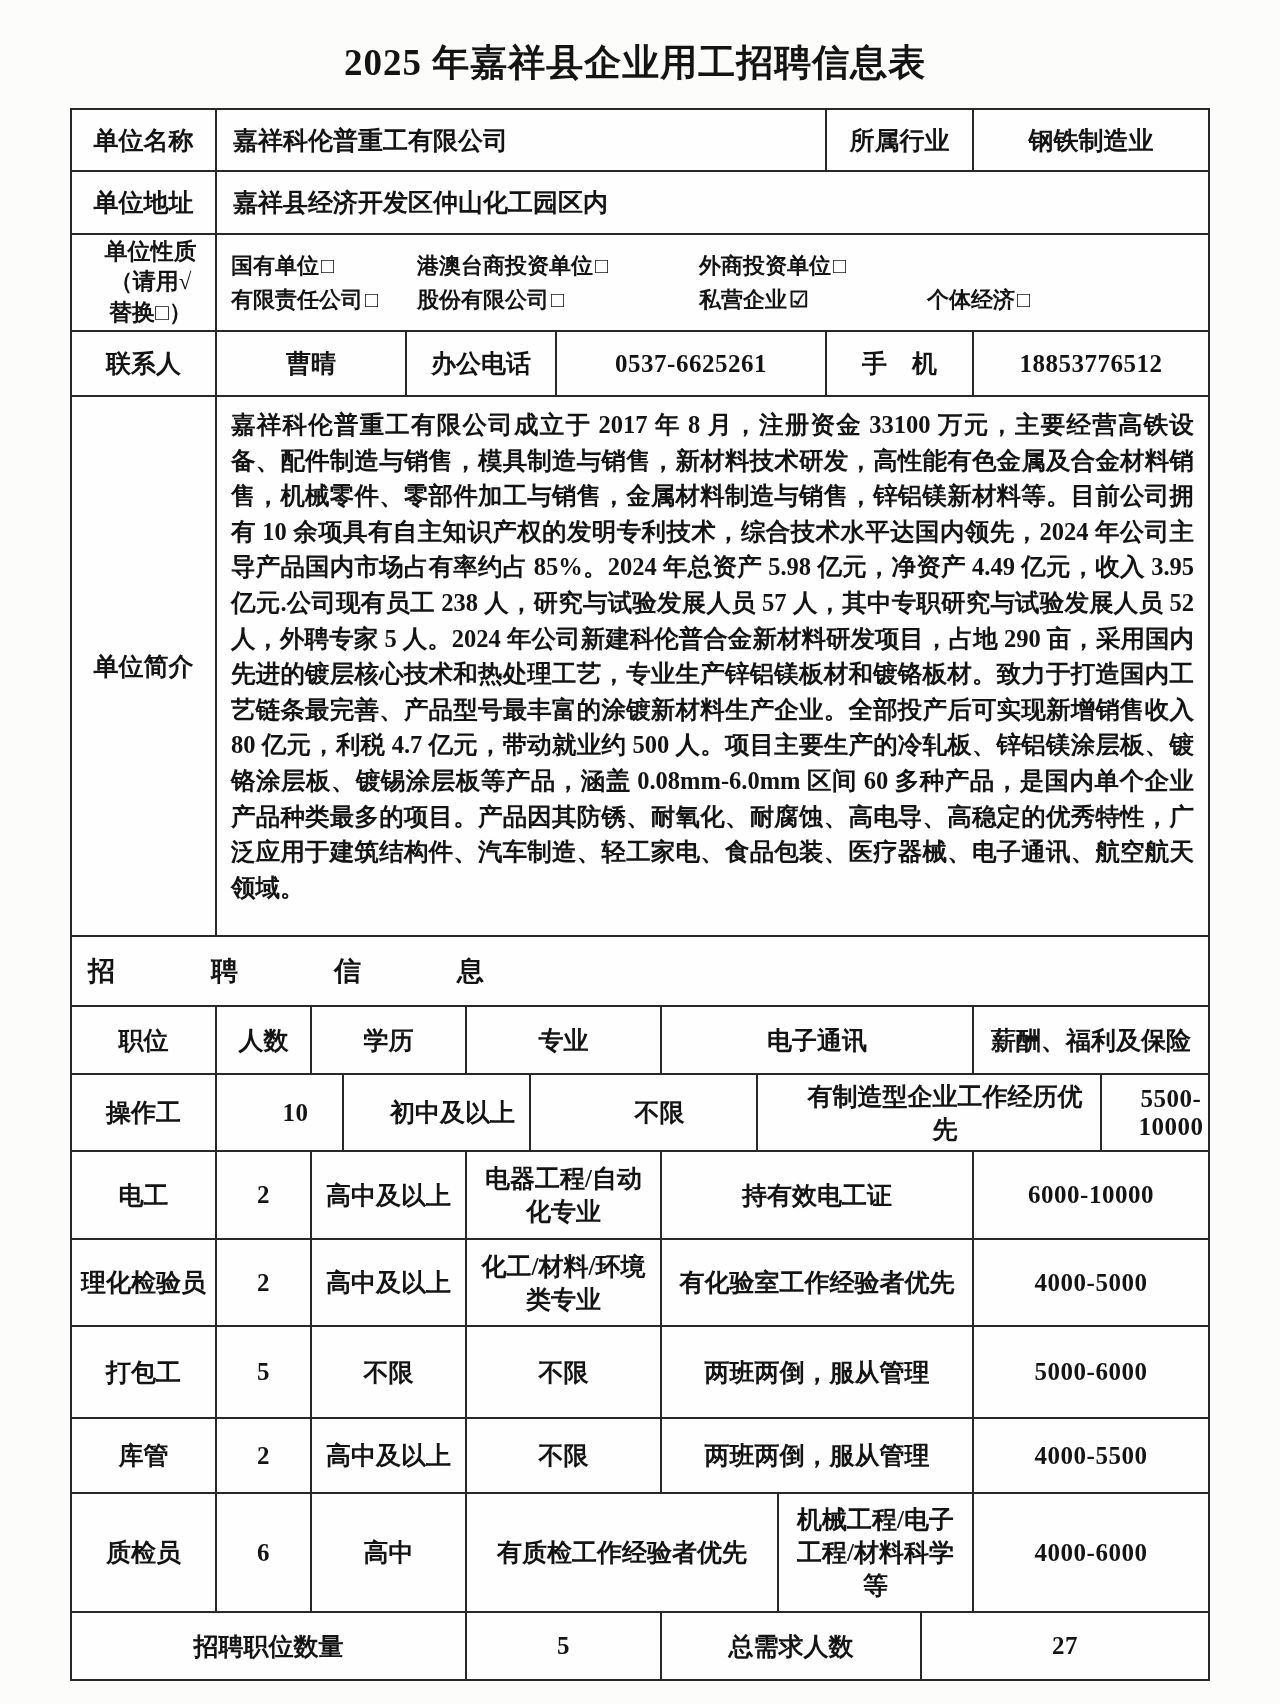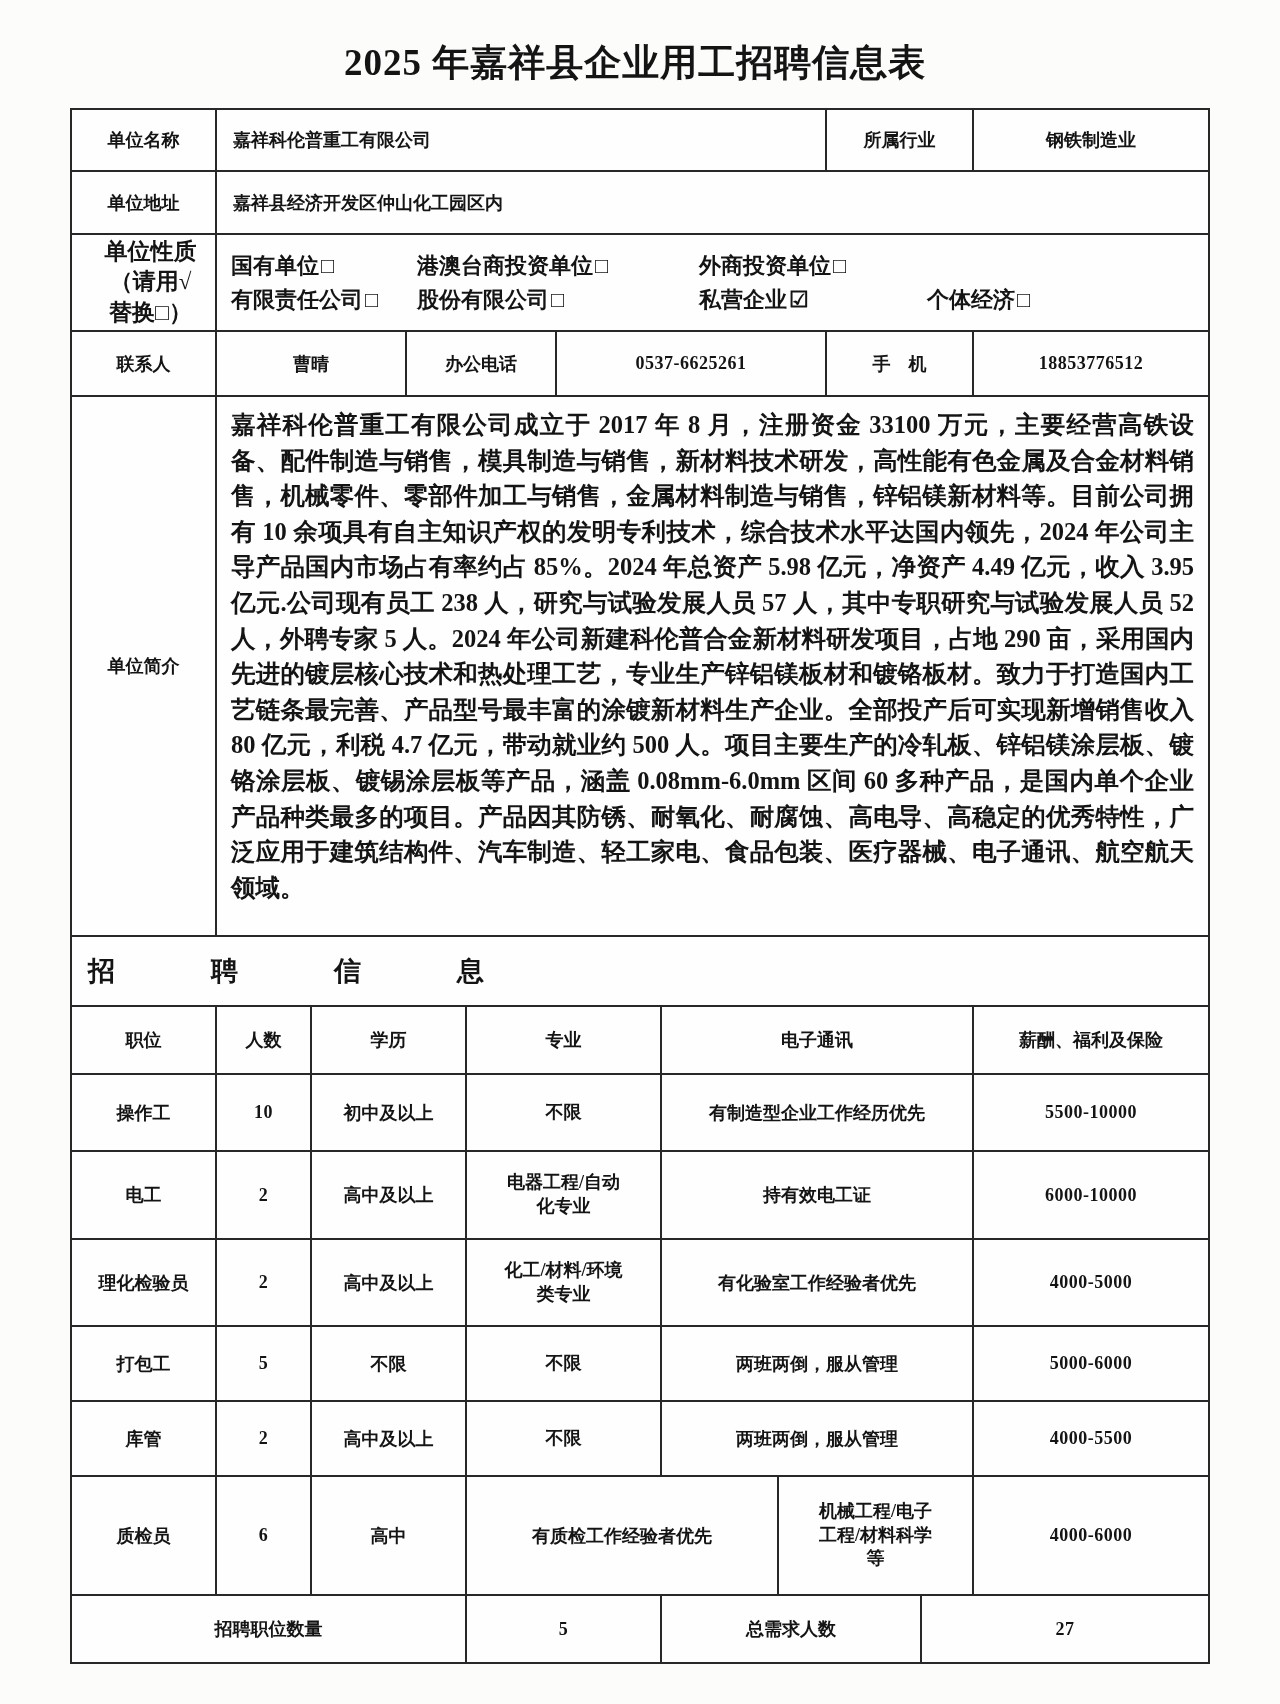--- a/index.html
+++ b/index.html
@@ -22,40 +22,40 @@
     border:2px solid #282828;
     box-sizing:border-box;
     background:#fefefe;
   }
   .row{display:flex;border-bottom:2px solid #282828;box-sizing:border-box;}
   .row:last-child{border-bottom:none;}
   .cell{
     box-sizing:border-box;
     border-right:2px solid #282828;
     display:flex;align-items:center;justify-content:center;
-    font-size:18px;font-weight:700;
+    font-size:25px;font-weight:700;
     text-align:center;
     padding:2px 6px;
     overflow:hidden;
   }
   .cell:last-child{border-right:none;}
   .cell.left{justify-content:flex-start;text-align:left;padding-left:16px;}
   .prelines{white-space:pre-line;line-height:1.32;}
   
   .r-name{height:62px;}
   .r-addr{height:63px;}
   .r-nature{height:97px;}
   .r-contact{height:65px;}
   .r-profile{height:540px;}
   .r-section{height:70px;}
   .r-head{height:68px;}
-  .r-j1{height:77px;}
+  .r-j1{height:77px;gap:32px;}
   .r-j2{height:88px;}
   .r-j3{height:87px;}
-  .r-j4{height:75px;}
+  .r-j4{height:92px;}
   .r-j5{height:75px;}
   .r-j6{height:119px;}
   .r-sum{height:66px;}
   
   .c-label{width:145px;}
   .c-name{width:610px;}
   .c-indlabel{width:147px;}
   .c-ind{flex:1;}
   .c-wide{flex:1;}
   .c-contact{width:190px;}

